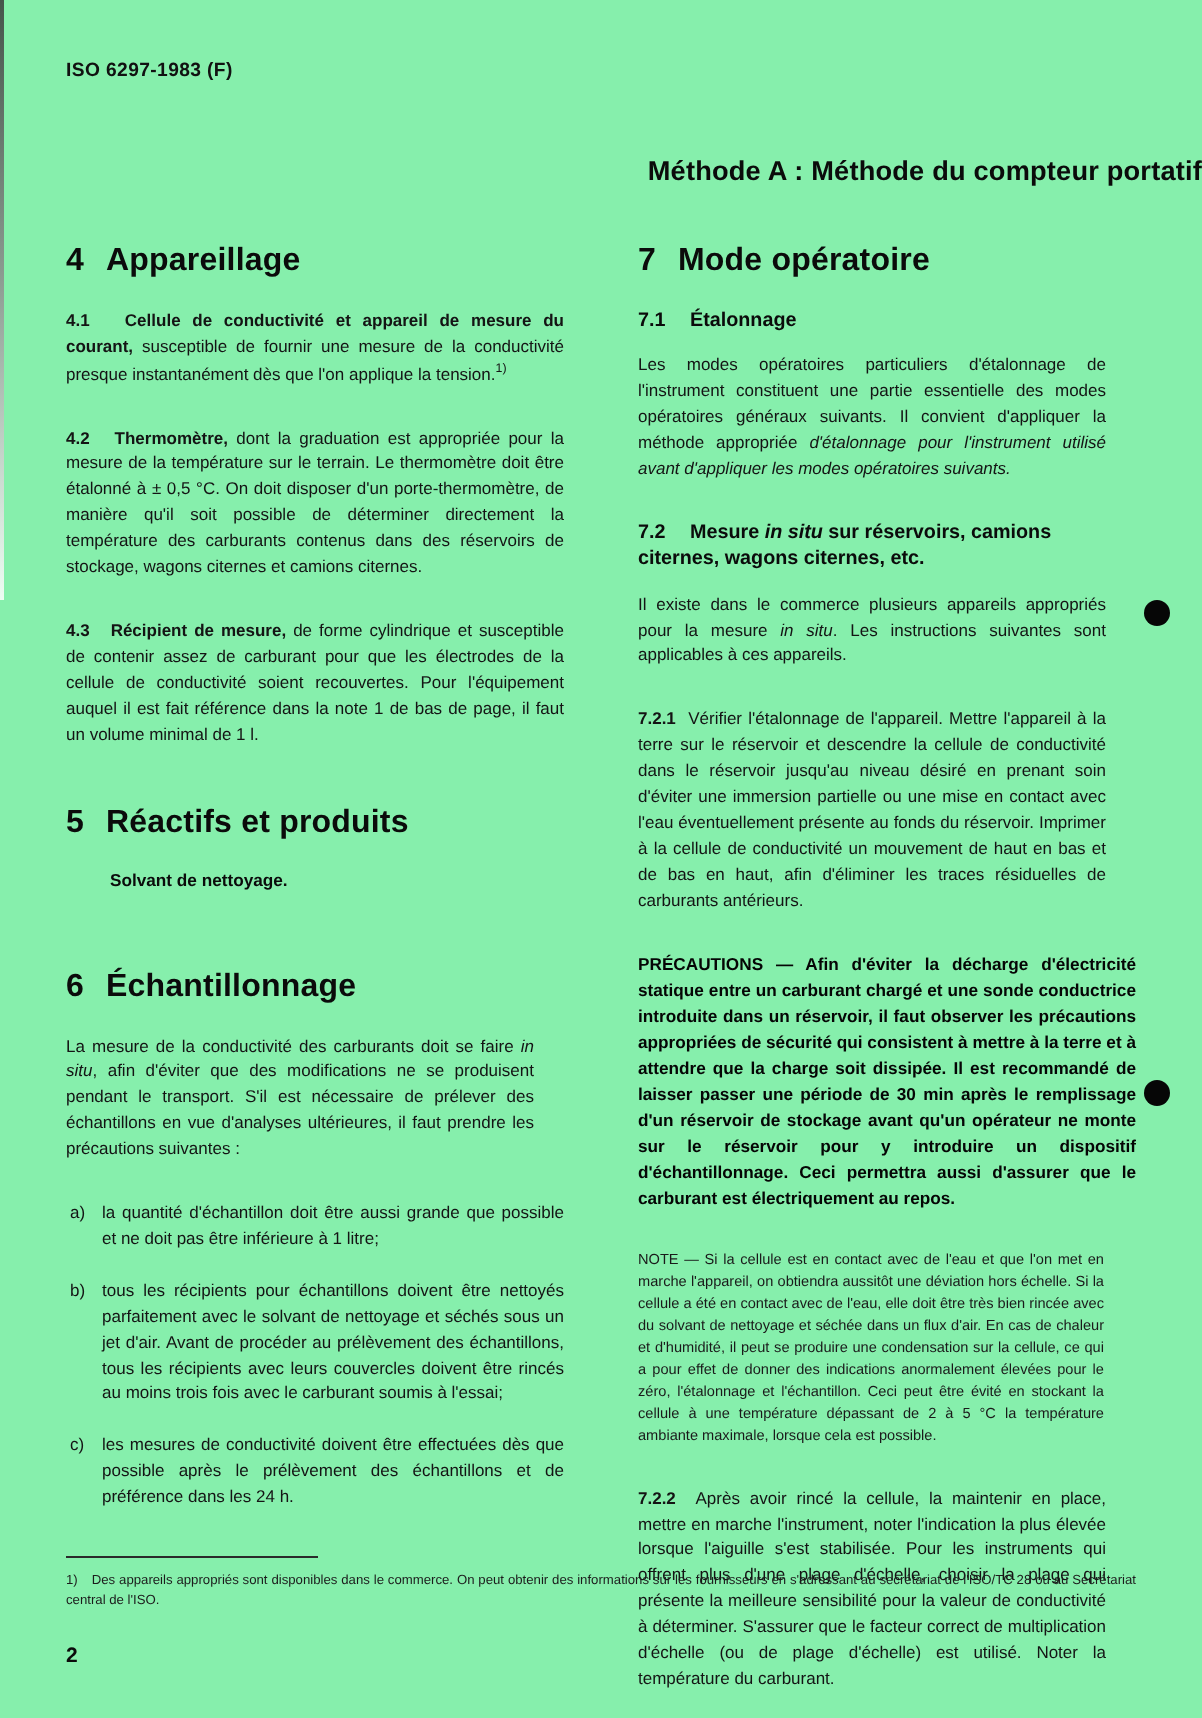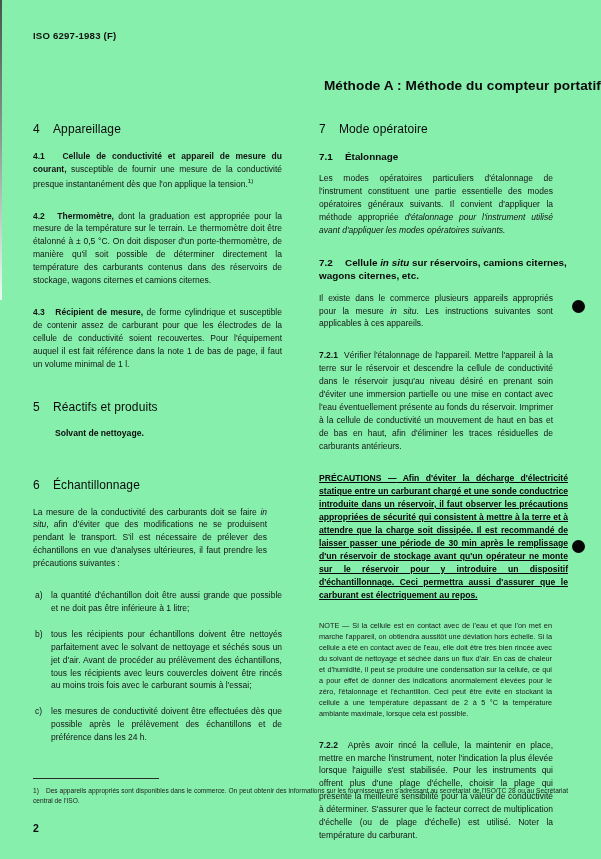--- a/index.html
+++ b/index.html
@@ -58,22 +58,22 @@
   }
   .col {
     position: absolute;
     top: 0;
     width: 249px;
   }
   .col-left  { left: 0; }
   .col-right { left: 286px; }
 
   h2.sec {
-    font-size: 12px;
-    font-weight: normal;
+    font-size: 16px;
+    font-weight: bold;
     margin: 0 0 14px 0;
     color: #0b0b0b;
     letter-spacing: 0.1px;
   }
   h2.sec .num {
     display: inline-block;
     width: 20px;
   }
   h3.subsec {
     font-size: 9.9px;
@@ -129,21 +129,20 @@
     width: 16px;
     margin-left: -16px;
   }
   p.caution {
     font-size: 8.6px;
     line-height: 1.52;
     font-weight: bold;
     margin: 0 0 13px 0;
     text-align: justify;
     color: #050505;
-    text-decoration: underline;
   }
   p.note {
     font-size: 7.3px;
     line-height: 1.5;
     margin: 0 16px 13px 0;
     text-align: justify;
     color: #1a1a1a;
   }
   .spacer-lg { height: 16px; }
   .spacer-sm { height: 6px; }
@@ -268,21 +267,21 @@
         <span class="num">7.1</span><span>Étalonnage</span>
       </h3>
 
       <p class="body">
         <span>Les modes opératoires particuliers d'étalonnage de l'instrument constituent une partie essentielle des modes opératoires généraux suivants. Il convient d'appliquer la méthode appropriée </span><span class="ital">d'étalonnage pour l'instrument utilisé avant d'appliquer les modes opératoires suivants.</span>
       </p>
 
       <div class="spacer-sm"></div>
 
       <h3 class="subsec">
-        <span class="num">7.2</span><span>Cellule </span><span class="ital">in situ</span><span> sur réservoirs, camions citernes, wagons citernes, etc.</span>
+        <span class="num">7.2</span><span>Mesure </span><span class="ital">in situ</span><span> sur réservoirs, camions citernes, wagons citernes, etc.</span>
       </h3>
 
       <p class="body">
         <span>Il existe dans le commerce plusieurs appareils appropriés pour la mesure </span><span class="ital">in situ</span><span>. Les instructions suivantes sont applicables à ces appareils.</span>
       </p>
 
       <div class="spacer-sm"></div>
 
       <p class="body">
         <span class="run-num">7.2.1</span>&nbsp;&nbsp;<span>Vérifier l'étalonnage de l'appareil. Mettre l'appareil à la terre sur le réservoir et descendre la cellule de conductivité dans le réservoir jusqu'au niveau désiré en prenant soin d'éviter une immersion partielle ou une mise en contact avec l'eau éventuellement présente au fonds du réservoir. Imprimer à la cellule de conductivité un mouvement de haut en bas et de bas en haut, afin d'éliminer les traces résiduelles de carburants antérieurs.</span>

